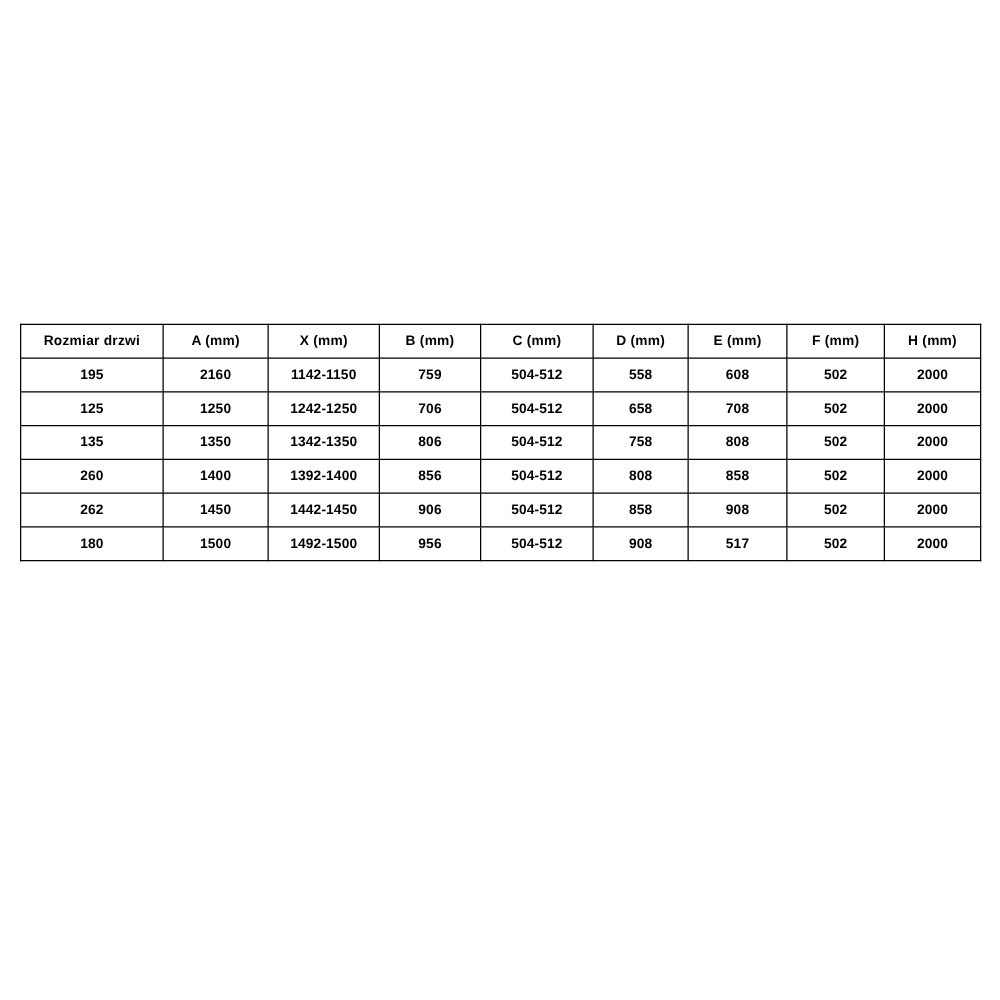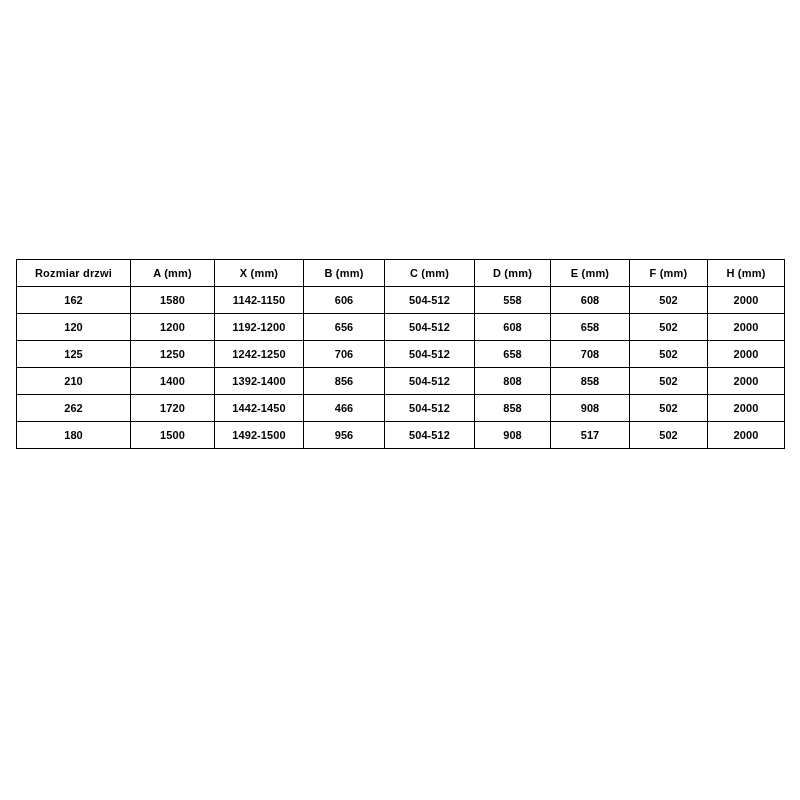--- a/index.html
+++ b/index.html
@@ -87,68 +87,68 @@
           <th>B (mm)</th>
           <th>C (mm)</th>
           <th>D (mm)</th>
           <th>E (mm)</th>
           <th>F (mm)</th>
           <th>H (mm)</th>
         </tr>
       </thead>
       <tbody>
         <tr>
-          <td>162</td>
-          <td>1580</td>
+          <td>195</td>
+          <td>2160</td>
           <td>1142-1150</td>
-          <td>606</td>
+          <td>759</td>
           <td>504-512</td>
           <td>558</td>
           <td>608</td>
-          <td>502</td>
-          <td>2000</td>
-        </tr>
-        <tr>
-          <td>120</td>
-          <td>1200</td>
-          <td>1192-1200</td>
-          <td>656</td>
-          <td>504-512</td>
-          <td>608</td>
-          <td>658</td>
           <td>502</td>
           <td>2000</td>
         </tr>
         <tr>
           <td>125</td>
           <td>1250</td>
           <td>1242-1250</td>
           <td>706</td>
           <td>504-512</td>
           <td>658</td>
           <td>708</td>
           <td>502</td>
           <td>2000</td>
         </tr>
         <tr>
-          <td>210</td>
+          <td>135</td>
+          <td>1350</td>
+          <td>1342-1350</td>
+          <td>806</td>
+          <td>504-512</td>
+          <td>758</td>
+          <td>808</td>
+          <td>502</td>
+          <td>2000</td>
+        </tr>
+        <tr>
+          <td>260</td>
           <td>1400</td>
           <td>1392-1400</td>
           <td>856</td>
           <td>504-512</td>
           <td>808</td>
           <td>858</td>
           <td>502</td>
           <td>2000</td>
         </tr>
         <tr>
           <td>262</td>
-          <td>1720</td>
+          <td>1450</td>
           <td>1442-1450</td>
-          <td>466</td>
+          <td>906</td>
           <td>504-512</td>
           <td>858</td>
           <td>908</td>
           <td>502</td>
           <td>2000</td>
         </tr>
         <tr>
           <td>180</td>
           <td>1500</td>
           <td>1492-1500</td>

